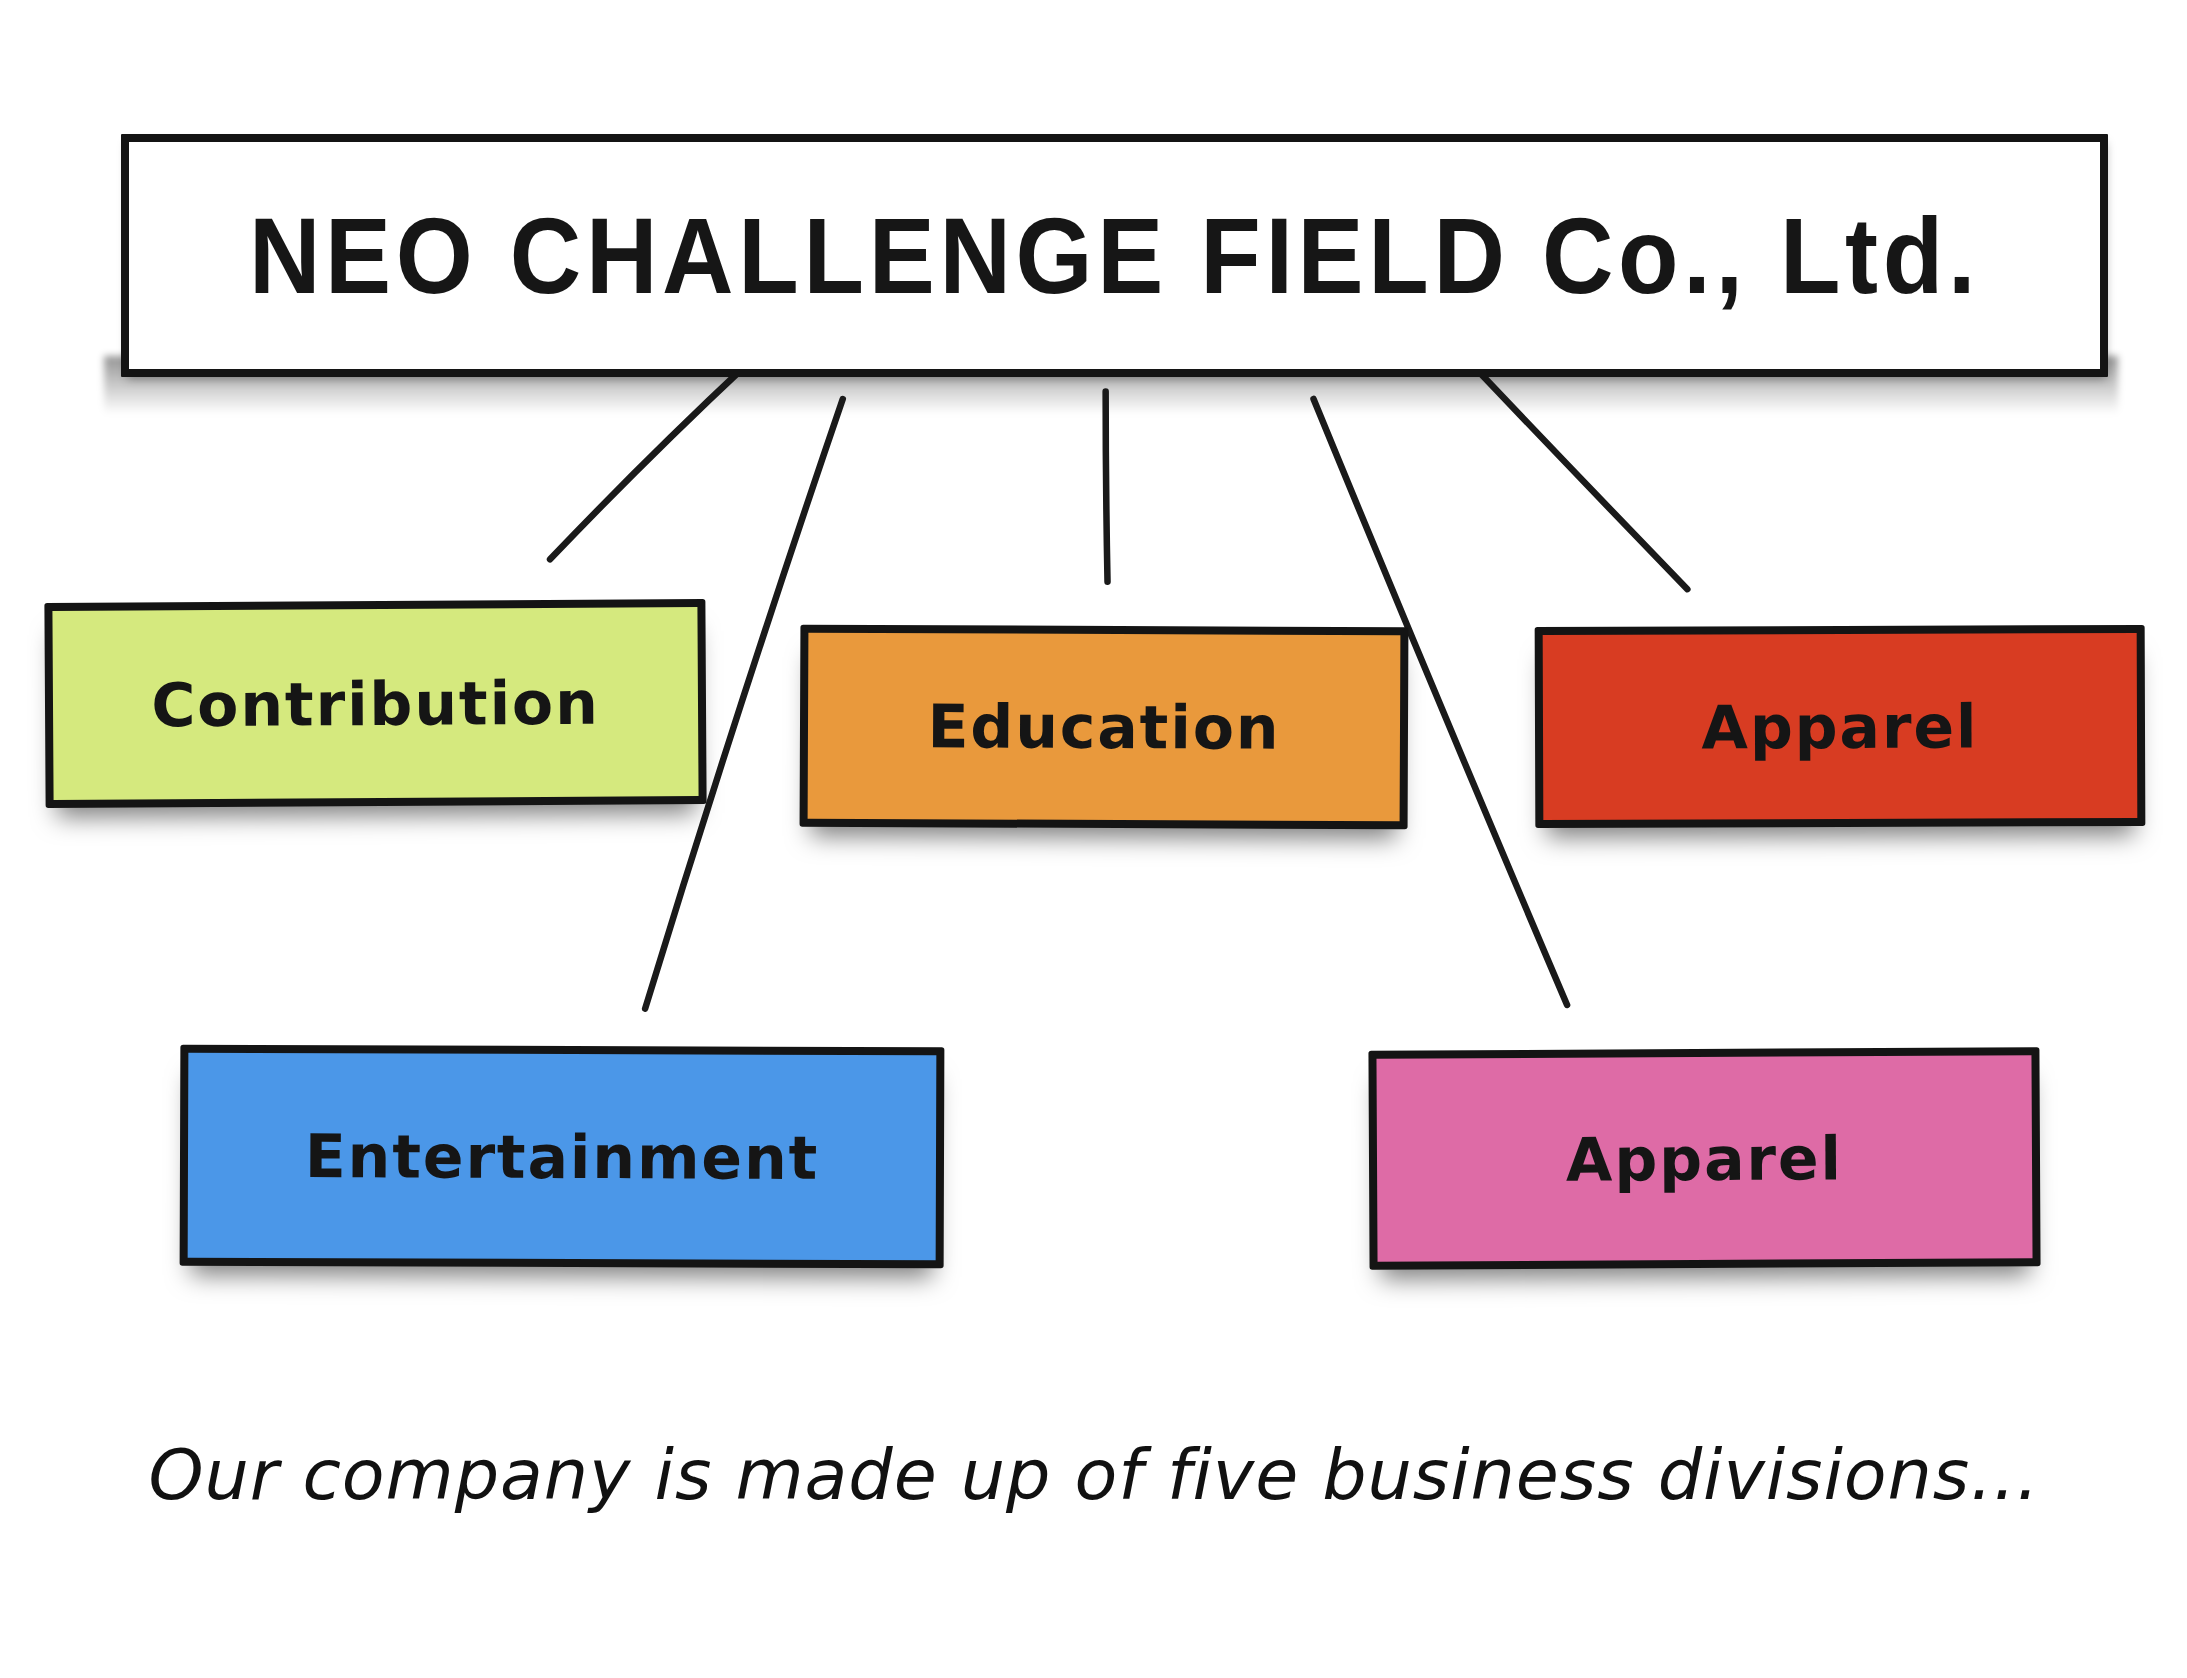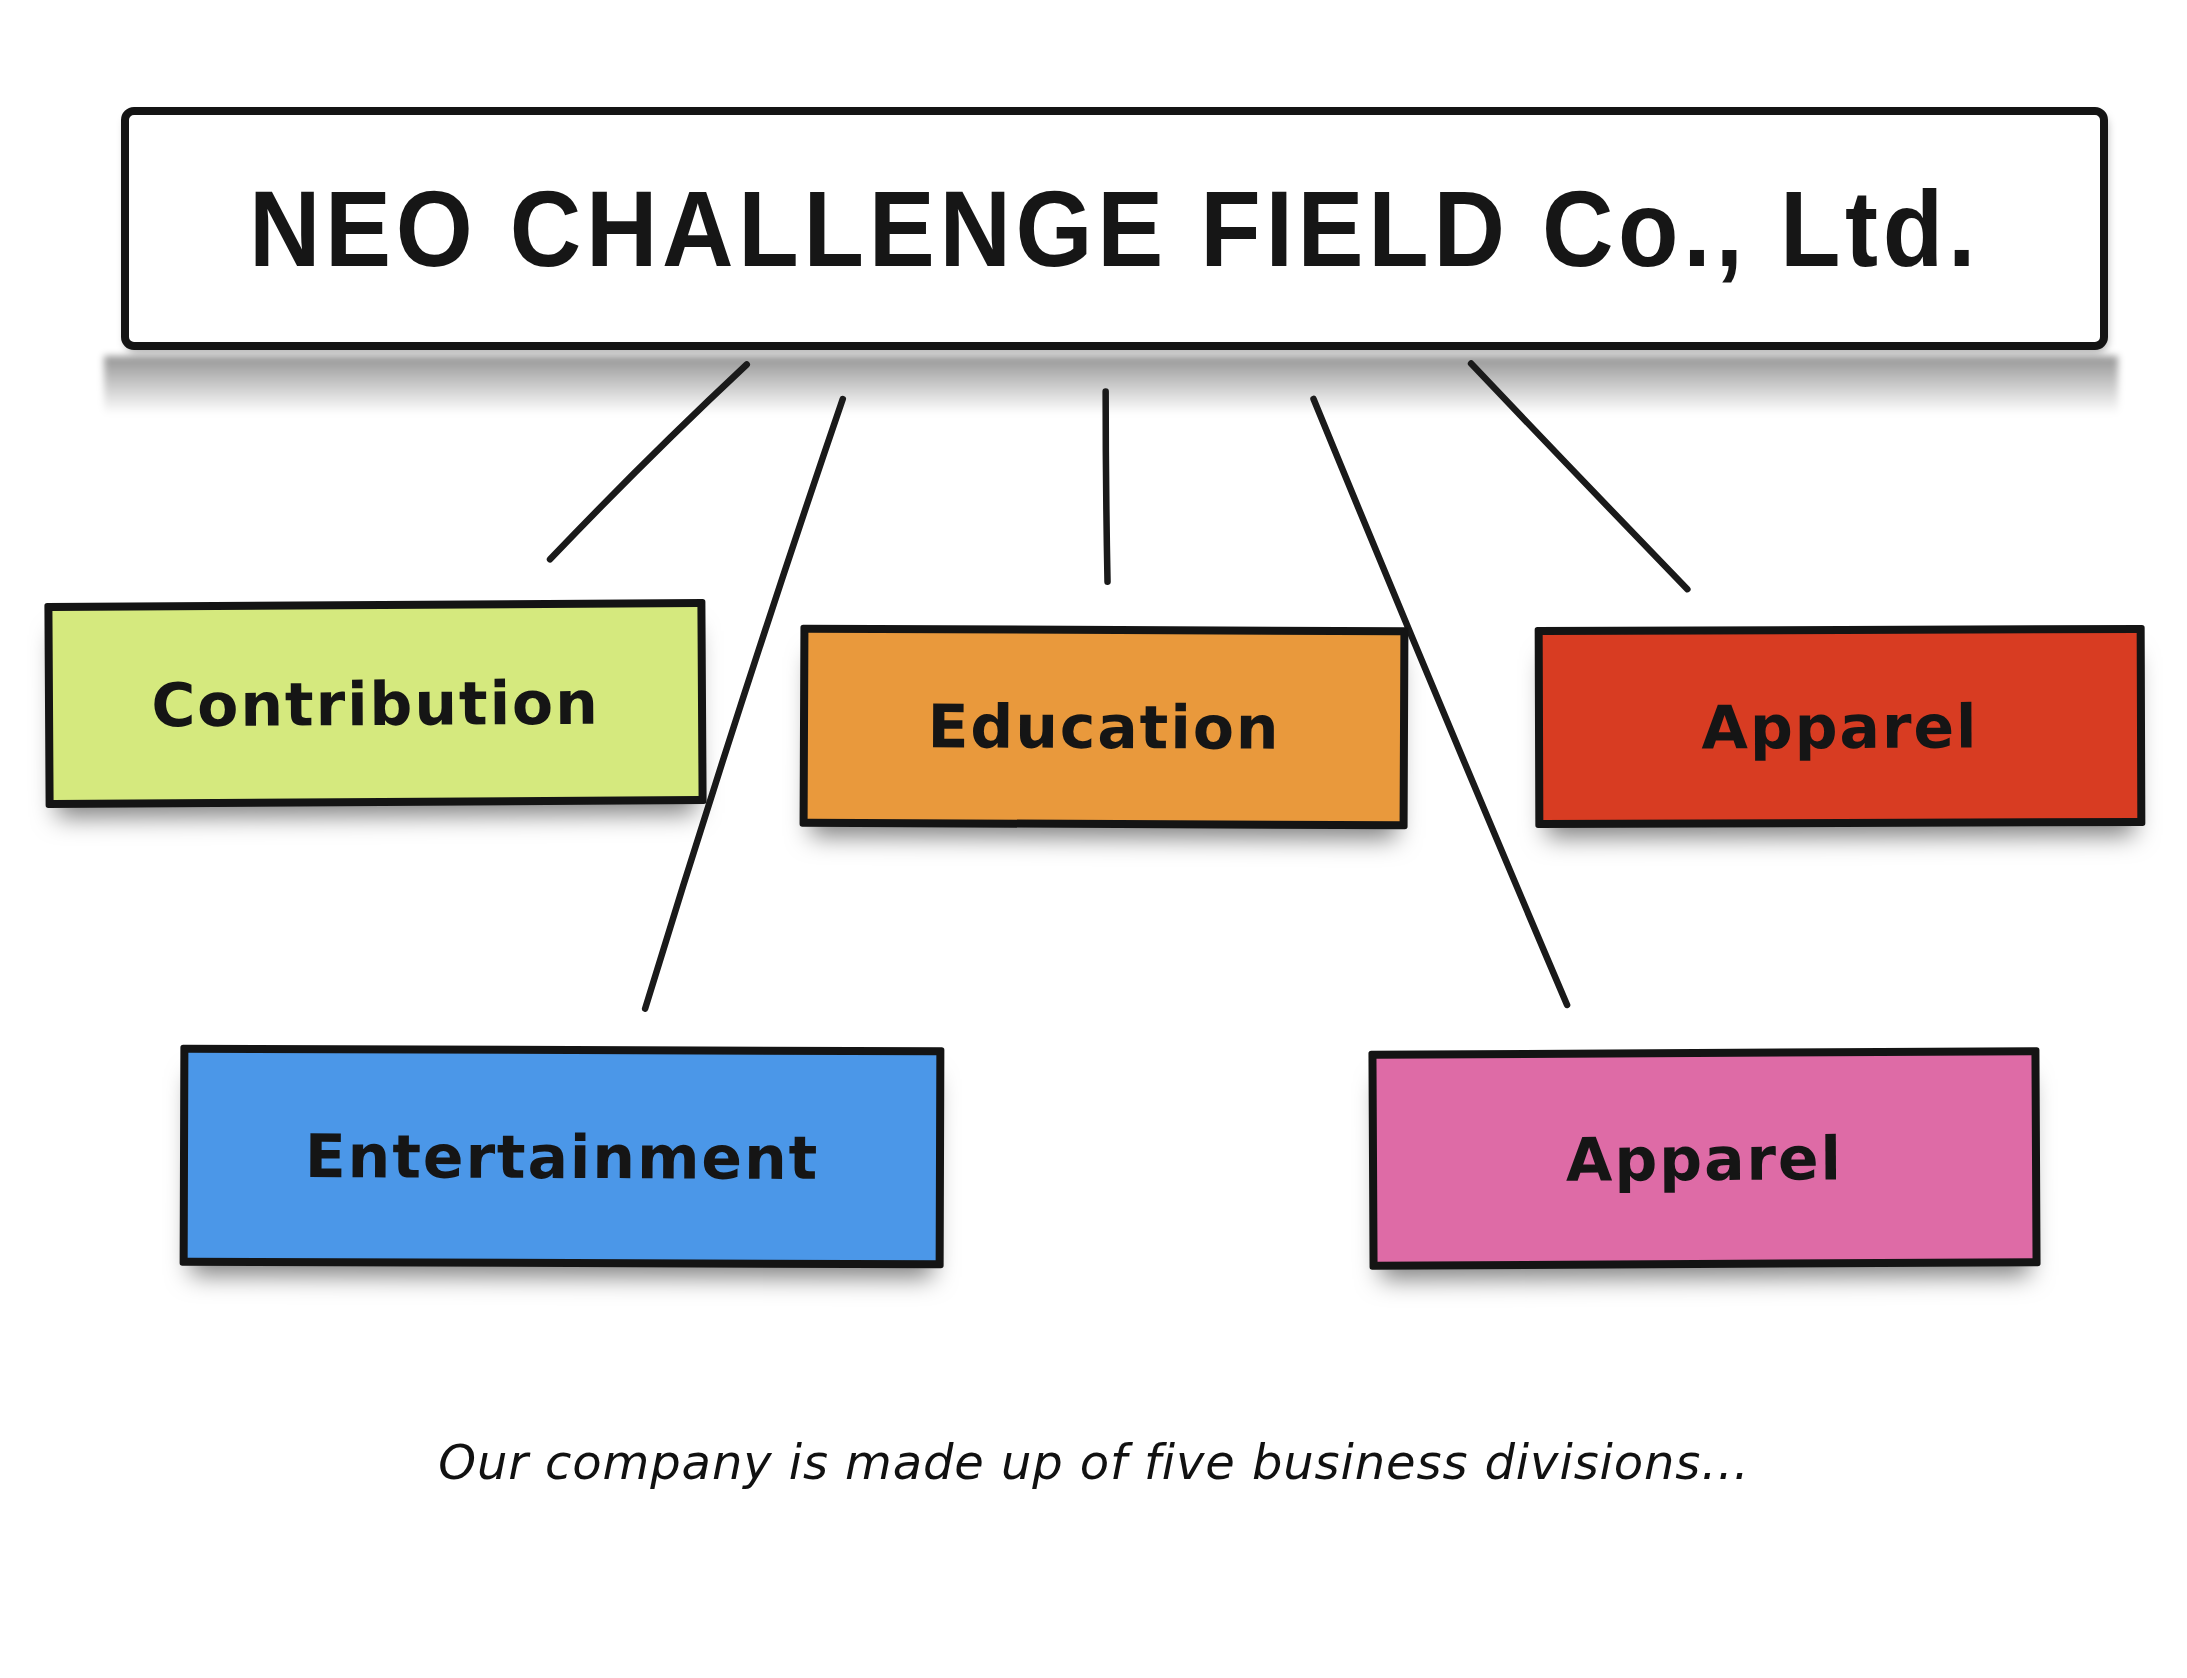--- a/index.html
+++ b/index.html
@@ -13,26 +13,26 @@
     width: 2188px;
     height: 1678px;
     background: #ffffff;
     overflow: hidden;
   }
 
   
   .title-box {
     position: absolute;
     left: 121px;
-    top: 107px;
+    top: 134px;
     width: 1971px;
     height: 227px;
     background: #ffffff;
     border: 8.4px solid #141414;
-    border-radius: 13px;
+    border-radius: 1px;
     display: flex;
     align-items: center;
     justify-content: center;
     box-shadow: 1.9px 5.6px 9.3px -3.7px rgba(0,0,0,0.35);
     z-index: 3;
   }
   .title-text {
     font-family: "Liberation Sans", sans-serif;
     font-weight: 700;
     font-size: 99px;
@@ -95,21 +95,21 @@
 
   
   .caption {
     position: absolute;
     left: 0;
     top: 1434px;
     width: 2188px;
     text-align: center;
     font-family: "DejaVu Sans", sans-serif;
     font-style: italic;
-    font-size: 48px;
+    font-size: 70px;
     letter-spacing: 0.9px;
     color: #111111;
     z-index: 3;
   }
 </style>
 </head>
 <body>
 
 <div id="canvas">
 

